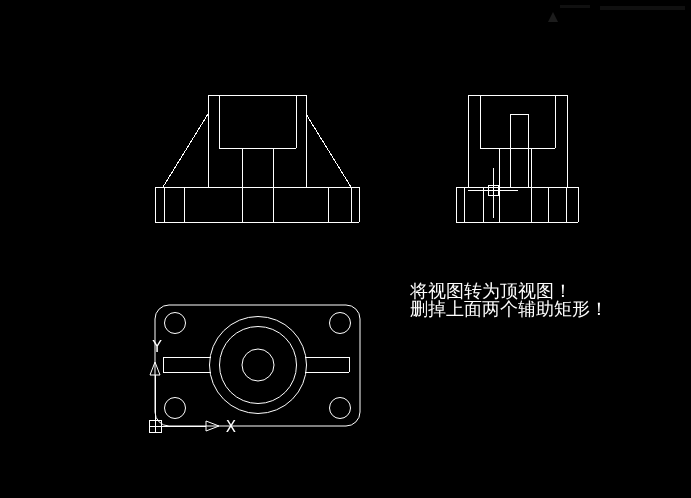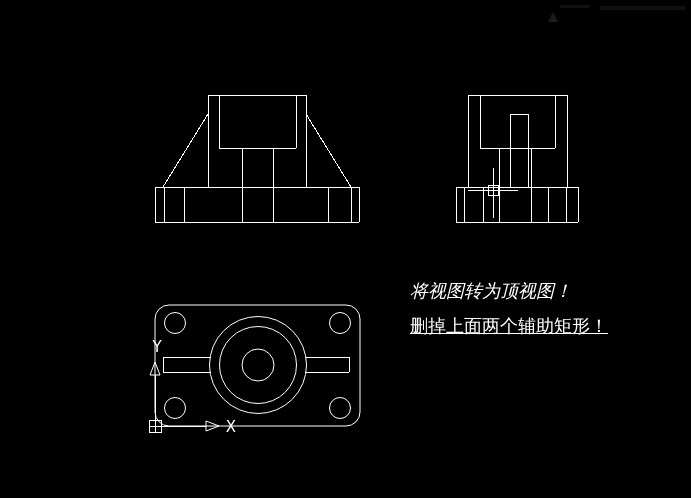--- a/index.html
+++ b/index.html
@@ -15,22 +15,22 @@
   .annotation {
     position: absolute;
     left: 410px;
     color: #ffffff;
     font-size: 18px;
     line-height: 20px;
     letter-spacing: 0px;
     white-space: nowrap;
     font-family: "Liberation Sans", "DejaVu Sans", sans-serif;
   }
-  #anno-line-1 { top: 281px; font-style: italic; }
-  #anno-line-2 { top: 316px; text-decoration: underline; }
+  #anno-line-1 { top: 281px; }
+  #anno-line-2 { top: 299px; }
   svg text {
     font-family: "DejaVu Sans", "Liberation Sans", sans-serif;
   }
 </style>
 </head>
 <body>
 
 <div id="viewport">
   <svg id="cad-svg" width="691" height="498">
       <g>

